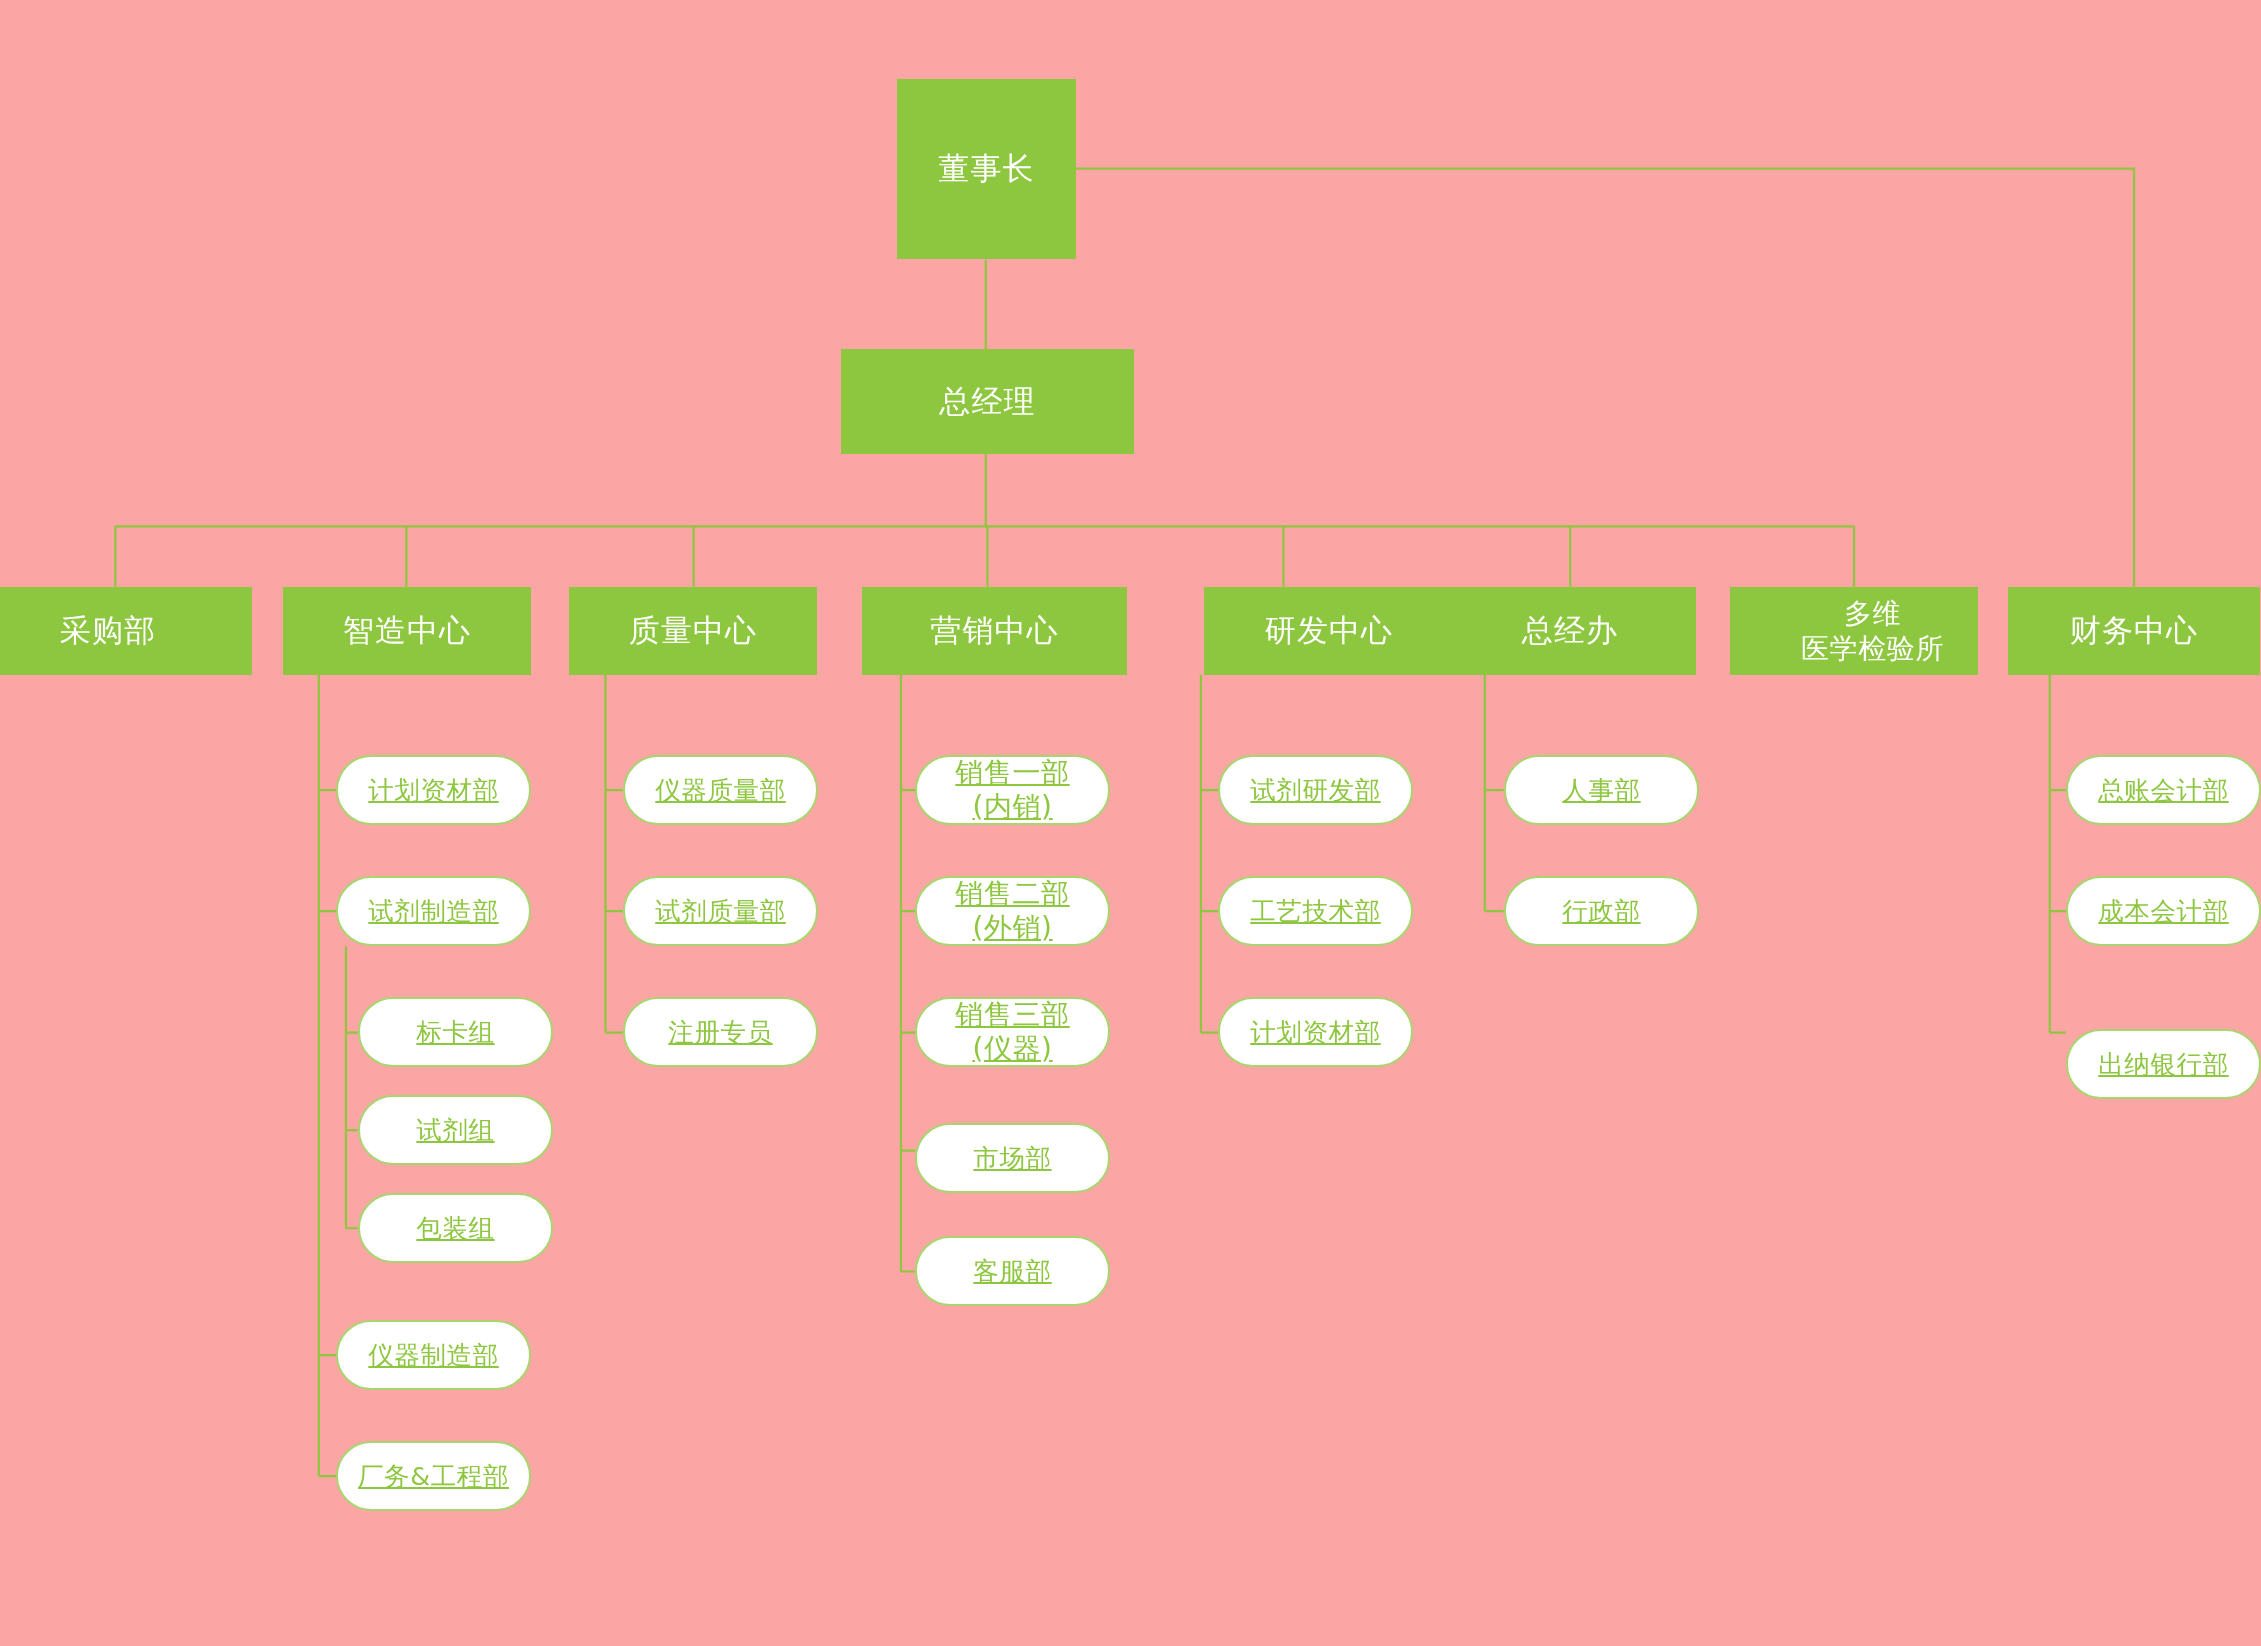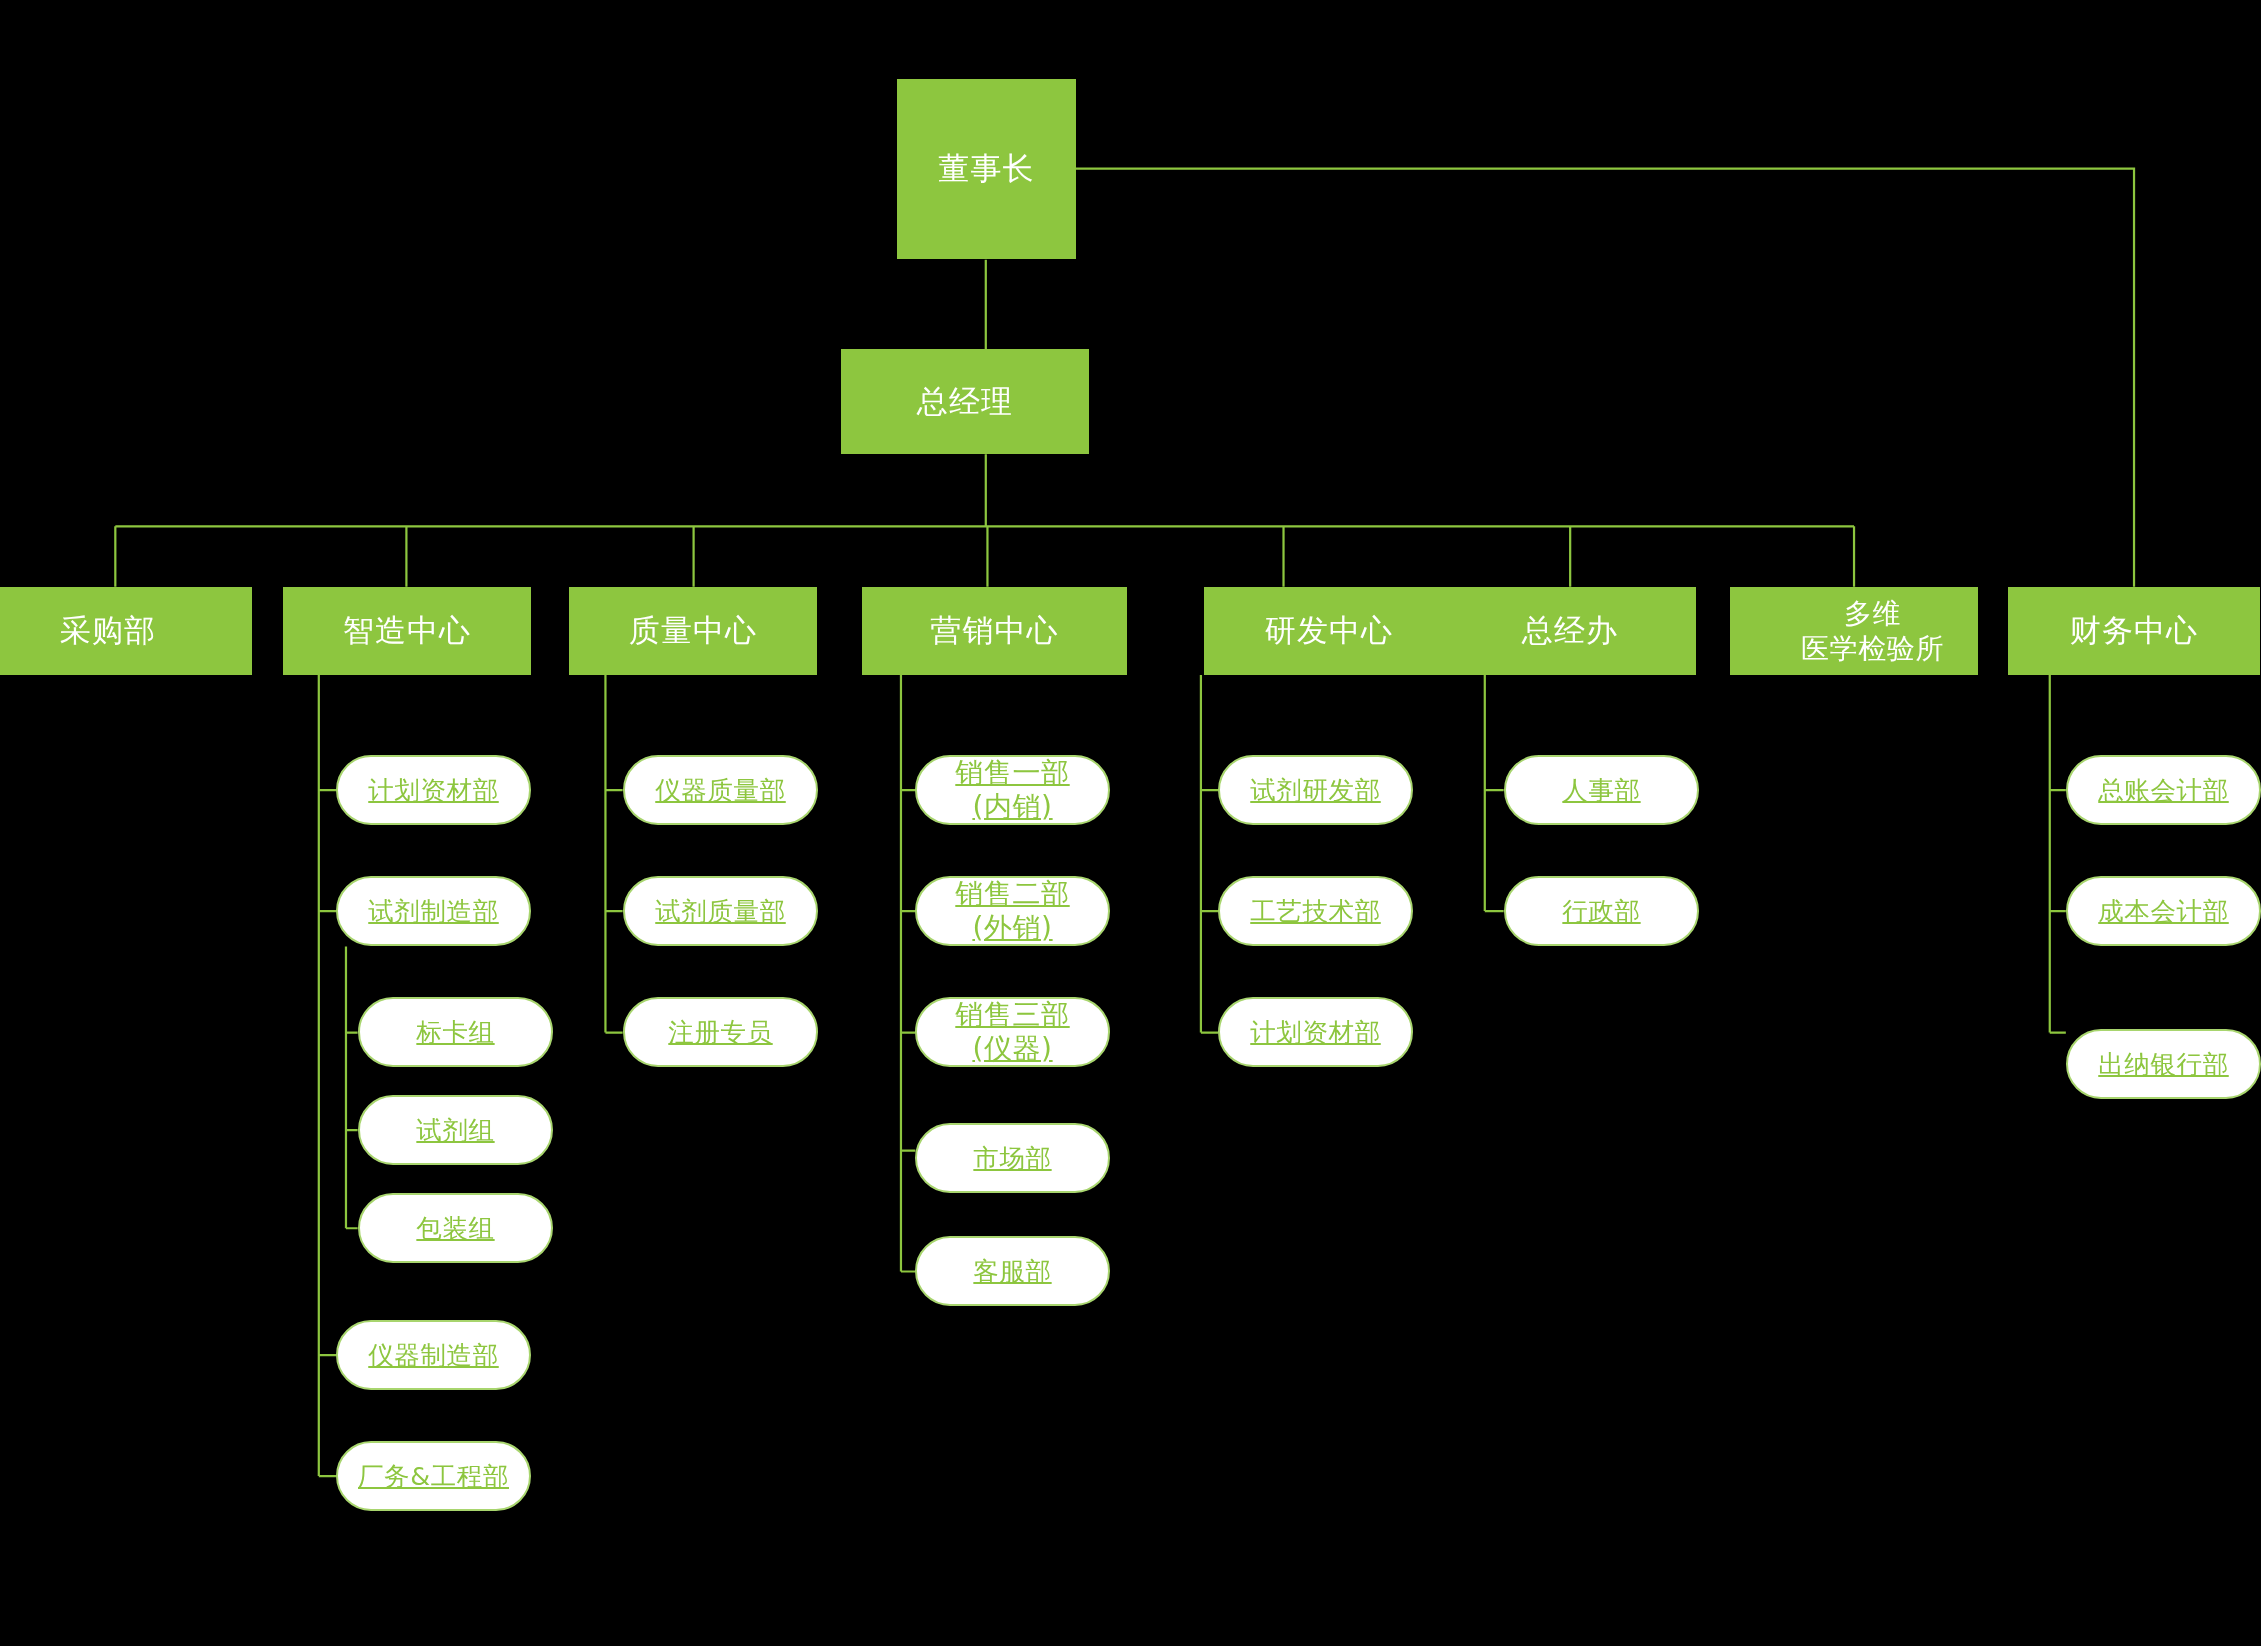--- a/index.html
+++ b/index.html
@@ -2,21 +2,21 @@
 <html style="font-size:9px"><head>
 <meta charset="utf-8">
 <style>
   * { box-sizing: border-box; margin: 0; padding: 0; }
   html, body { background: #ffffff; }
   body {
     width: 2261px; height: 1647px;
     font-family: "DejaVu Sans", "Liberation Sans", sans-serif;
     overflow: hidden;
   }
-  .chart { position: relative; width: 2261px; height: 1647px; background: #000000; }
+  .chart { position: relative; width: 2261px; height: 1647px; background: #fca5a5; }
   .lines { position: absolute; left: 0; top: 0; }
   .lines path { fill: none; stroke: #8dc63f; stroke-width: 4; }
 
   .box {
     position: absolute;
     background: #8dc63f;
     color: #ffffff;
     display: flex; align-items: center; justify-content: center;
     flex-direction: column;
     text-align: center;
@@ -73,21 +73,21 @@
       M624 1707 V2215 M624 1862 H645 M624 2038 H645 M624 2215 H645
       M1092 1217 V1862 M1092 1425 H1123 M1092 1643 H1123 M1092 1862 H1123
       M1625 1217 V2293 M1625 1425 H1651 M1625 1643 H1651 M1625 1862 H1651 M1625 2075 H1651 M1625 2293 H1651
       M2166 1217 V1862 M2166 1425 H2197 M2166 1643 H2197 M2166 1862 H2197
       M2678 1217 V1643 M2678 1425 H2712 M2678 1643 H2712
       M3697 1217 V1862 M3697 1425 H3726 M3697 1643 H3726 M3697 1862 H3726"></path>
   </svg>
 
   <div class="box chairman" style="left:897px;top:79px;width:179px;height:180px">董事长</div>
 
-  <div class="box" style="left:841px;top:349px;width:248px;height:105px">总经理</div>
+  <div class="box" style="left:841px;top:349px;width:293px;height:105px">总经理</div>
 
   <div class="box tab-left" style="left:-36px;top:587px;width:288px;height:88px">采购部</div>
 
   <div class="box" style="left:283px;top:587px;width:248px;height:88px">智造中心</div>
 
   <div class="box" style="left:569px;top:587px;width:248px;height:88px">质量中心</div>
 
   <div class="box" style="left:862px;top:587px;width:265px;height:88px">营销中心</div>
 
   <div class="box" style="left:1204px;top:587px;width:250px;height:88px">研发中心</div>

